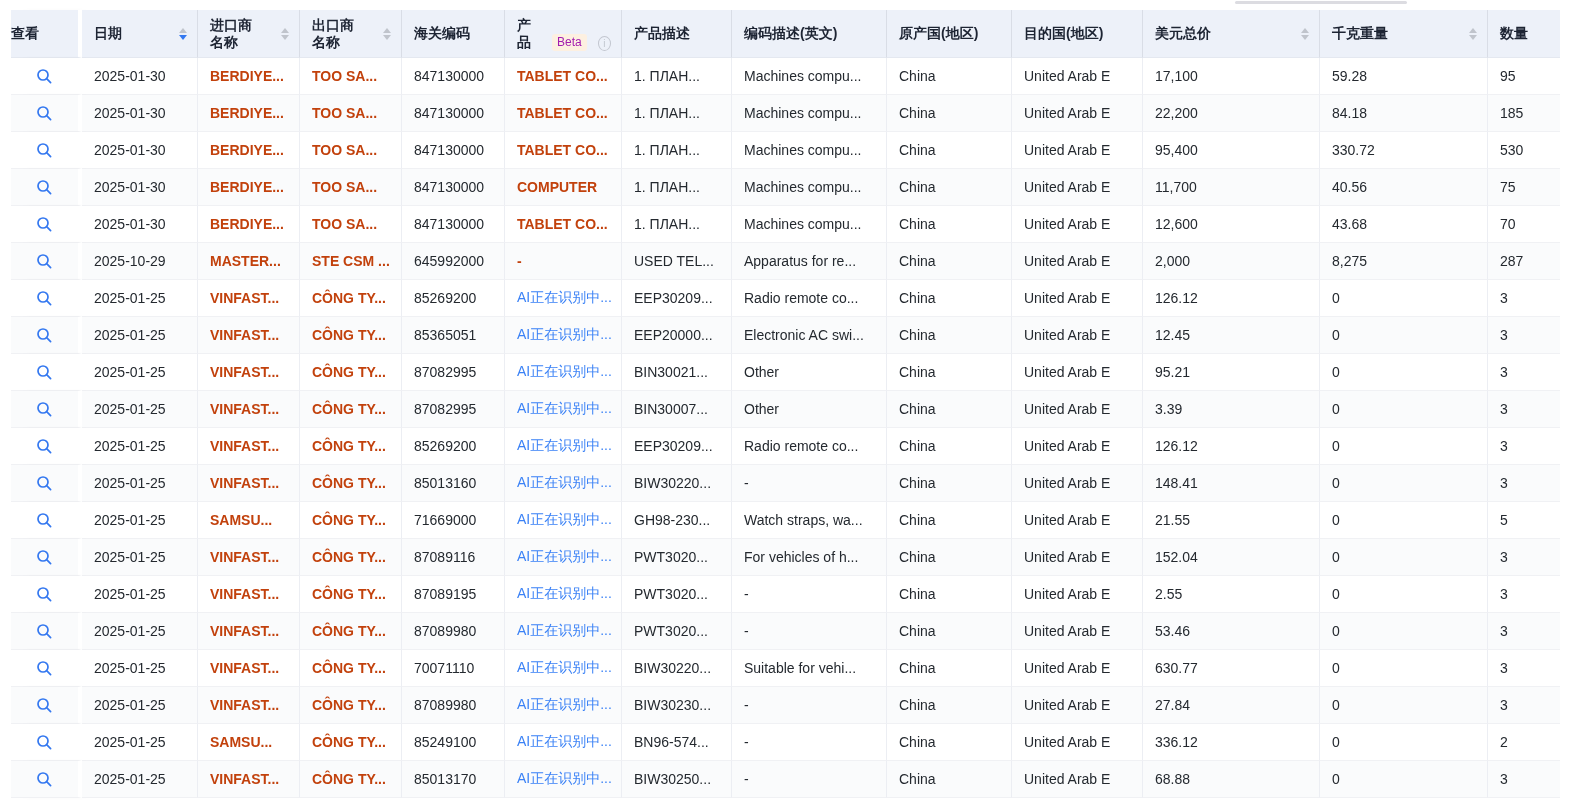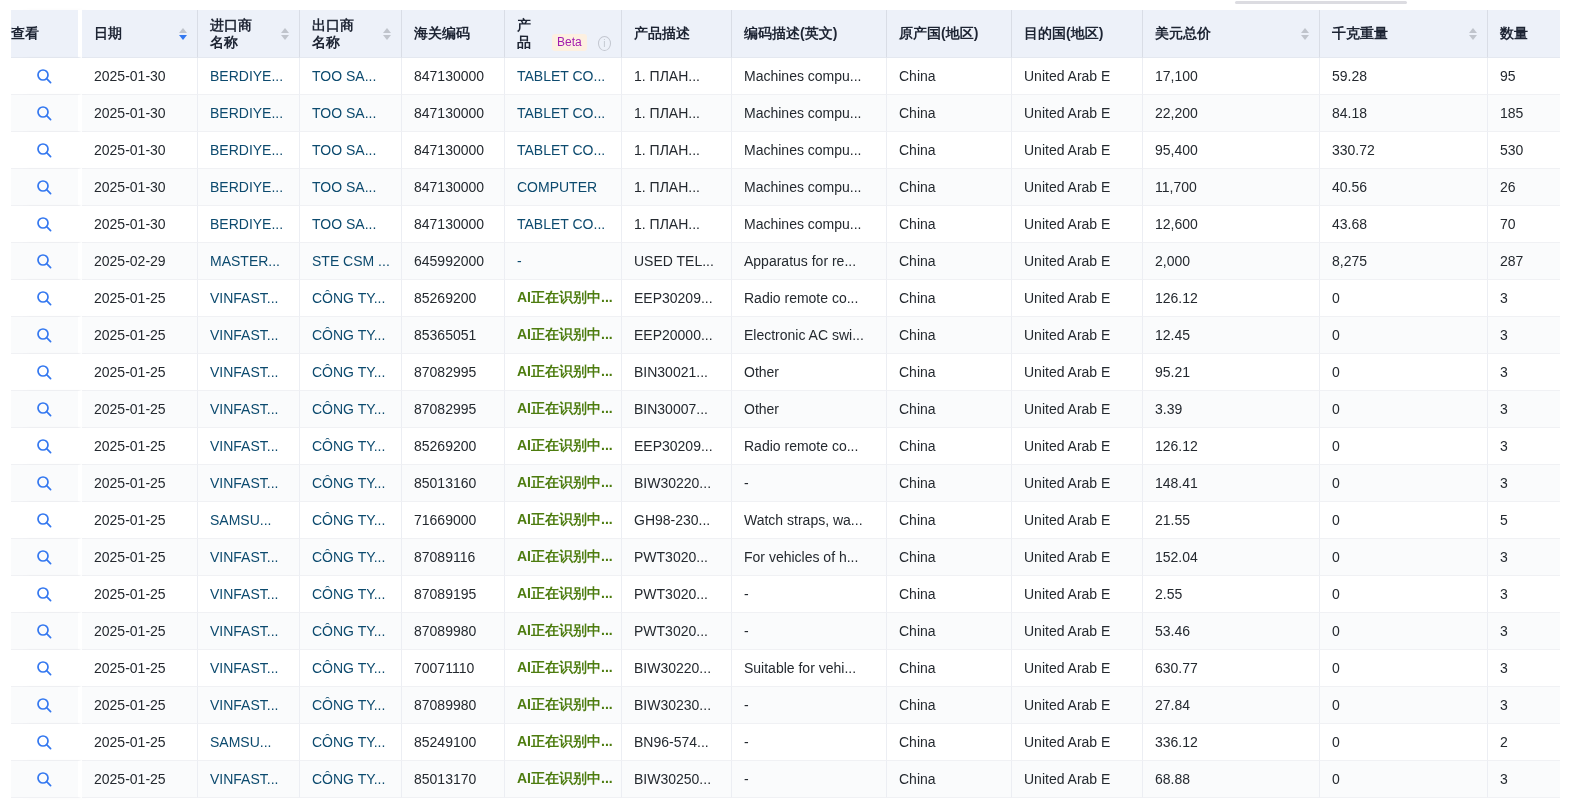--- a/index.html
+++ b/index.html
@@ -31,22 +31,22 @@
   .caret.down { border-top:5.5px solid #c0c4cc; }
   .caret.down.active { border-top-color:#3478f0; }
   .prod-head { display:flex; align-items:flex-end; gap:11px; }
   .beta-badge { background:#fdf0e1; color:#a21caf; font-size:12px; font-weight:400;
     padding:1px 5px; border-radius:3px; line-height:15px; }
   .info-icon { width:15px; height:15px; border:1px solid #c2c6cf; border-radius:50%;
     color:#c2c6cf; font-size:10px; font-weight:400; display:inline-flex;
     align-items:center; justify-content:center; font-style:normal; cursor:pointer; }
   .view-btn { display:inline-flex; align-items:center; justify-content:center;
     width:26px; height:26px; cursor:pointer; background:transparent; border:none; }
-  .link { color:#0c4a6e; cursor:pointer; }
-  .ai-text { color:#4d7c0f;font-weight:bold; }
+  .link { color:#c2410c; cursor:pointer;font-weight:bold; }
+  .ai-text { color:#3b82f6; }
 </style>
 </head>
 <body>
 
 <div class="stage">
   <div class="scroll-artifact"></div>
   <div class="table-wrap">
     <table>
       <colgroup>
           <col style="width: 71px;">
@@ -228,21 +228,21 @@
             <td class="col-importer"><span class="link">BERDIYE...</span></td>
             <td class="col-exporter"><span class="link">TOO SA...</span></td>
             <td class="col-hs_code"><span>847130000</span></td>
             <td class="col-product"><span class="link">COMPUTER</span></td>
             <td class="col-product_desc"><span>1. ПЛАН...</span></td>
             <td class="col-code_desc"><span>Machines compu...</span></td>
             <td class="col-origin"><span>China</span></td>
             <td class="col-dest"><span>United Arab E</span></td>
             <td class="col-usd"><span>11,700</span></td>
             <td class="col-kg"><span>40.56</span></td>
-            <td class="col-qty"><span>26</span></td>
+            <td class="col-qty"><span>75</span></td>
           </tr>
           <tr>
             <td class="col-view"><button class="view-btn">
                 <svg width="17" height="17" viewBox="0 0 17 17">
                   <circle cx="7" cy="7" r="5" fill="none" stroke="#3478f0" stroke-width="1.7"></circle>
                   <line x1="10.9" y1="10.9" x2="14.6" y2="14.6" stroke="#3478f0" stroke-width="1.7" stroke-linecap="round"></line>
                 </svg>
               </button></td>
             <td class="col-date"><span>2025-01-30</span></td>
             <td class="col-importer"><span class="link">BERDIYE...</span></td>
@@ -257,21 +257,21 @@
             <td class="col-kg"><span>43.68</span></td>
             <td class="col-qty"><span>70</span></td>
           </tr>
           <tr>
             <td class="col-view"><button class="view-btn">
                 <svg width="17" height="17" viewBox="0 0 17 17">
                   <circle cx="7" cy="7" r="5" fill="none" stroke="#3478f0" stroke-width="1.7"></circle>
                   <line x1="10.9" y1="10.9" x2="14.6" y2="14.6" stroke="#3478f0" stroke-width="1.7" stroke-linecap="round"></line>
                 </svg>
               </button></td>
-            <td class="col-date"><span>2025-02-29</span></td>
+            <td class="col-date"><span>2025-10-29</span></td>
             <td class="col-importer"><span class="link">MASTER...</span></td>
             <td class="col-exporter"><span class="link">STE CSM ...</span></td>
             <td class="col-hs_code"><span>645992000</span></td>
             <td class="col-product"><span class="link">-</span></td>
             <td class="col-product_desc"><span>USED TEL...</span></td>
             <td class="col-code_desc"><span>Apparatus for re...</span></td>
             <td class="col-origin"><span>China</span></td>
             <td class="col-dest"><span>United Arab E</span></td>
             <td class="col-usd"><span>2,000</span></td>
             <td class="col-kg"><span>8,275</span></td>

